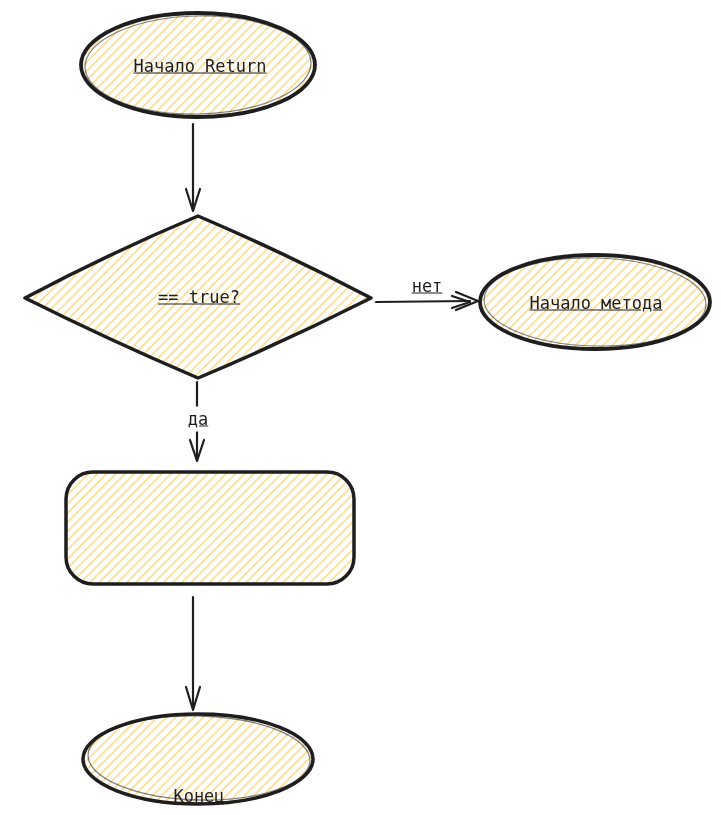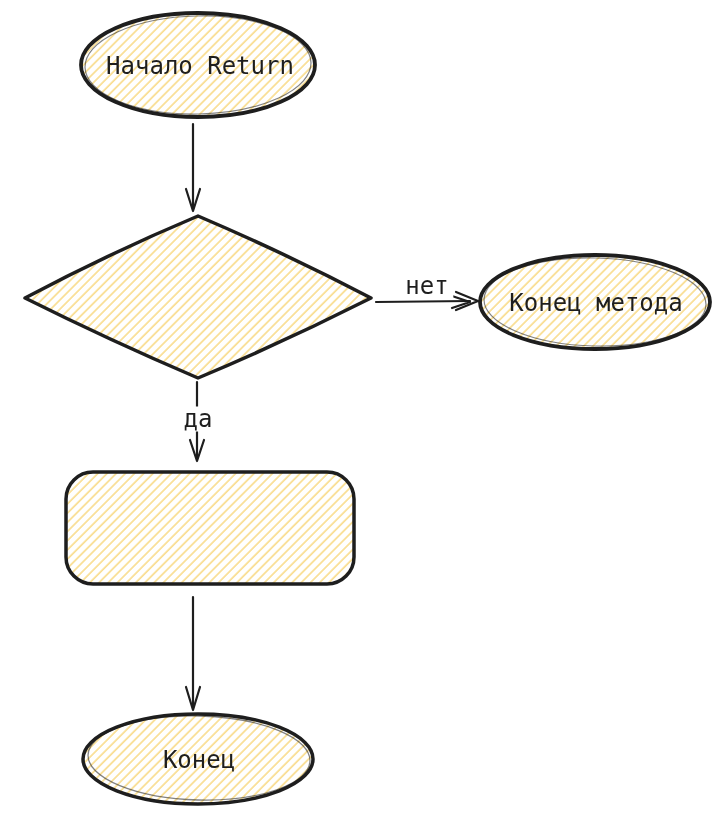--- a/index.html
+++ b/index.html
@@ -19,25 +19,26 @@
   }
   .canvas svg { position: absolute; left: 0; top: 0; }
   .shape { stroke: var(--stroke); fill: url(#hachure); }
   .shape-secondary { stroke: var(--stroke); fill: none; opacity: .55; }
   .edge { stroke: var(--stroke); fill: none; stroke-width: 2.2; stroke-linecap: round; }
   .arrowhead { stroke: var(--stroke); fill: none; stroke-width: 2.2; stroke-linecap: round; stroke-linejoin: round; }
   .hatch-line { stroke: var(--hatch); stroke-width: 1.6; }
   .node-label, .edge-label {
     position: absolute;
     transform: translate(-50%, -50%);
-    font-size: 24px;
+    font-size: 17px;
     line-height: 25px;
     white-space: nowrap;
     text-align: center;
     color: var(--stroke);
+    text-decoration: underline;
   }
   .edge-label { background: var(--bg); padding: 0 5px; }
 </style>
 </head>
 <body>
 
 <div class="canvas">
 
   <svg width="721" height="815" viewBox="0 0 721 815">
     <defs>
@@ -87,24 +88,25 @@
 
     <g>
       <ellipse class="shape" cx="198" cy="759" rx="115" ry="45" stroke-width="3.5"></ellipse>
       <ellipse class="shape-secondary" cx="199" cy="758" rx="111" ry="42" stroke-width="1.3" transform="rotate(1.5 199 758)"></ellipse>
     </g>
   </svg>
 
   <div class="node-label" style="left:200px; top:66px;">Начало Return</div>
 
   <div class="node-label" style="left:199px; top:297px;">
+    <div>== true?</div>
   </div>
 
-  <div class="node-label" style="left:596px; top:303px;">Конец метода</div>
+  <div class="node-label" style="left:596px; top:303px;">Начало метода</div>
 
 
-  <div class="node-label" style="left:199px; top:760px;">Конец</div>
+  <div class="node-label" style="left:199px; top:796px;">Конец</div>
 
   <div class="edge-label" style="left:427px; top:286px;">нет</div>
 
   <div class="edge-label" style="left:198px; top:419px;text-align:center;">да</div>
 
 </div>
 
 </body></html>

